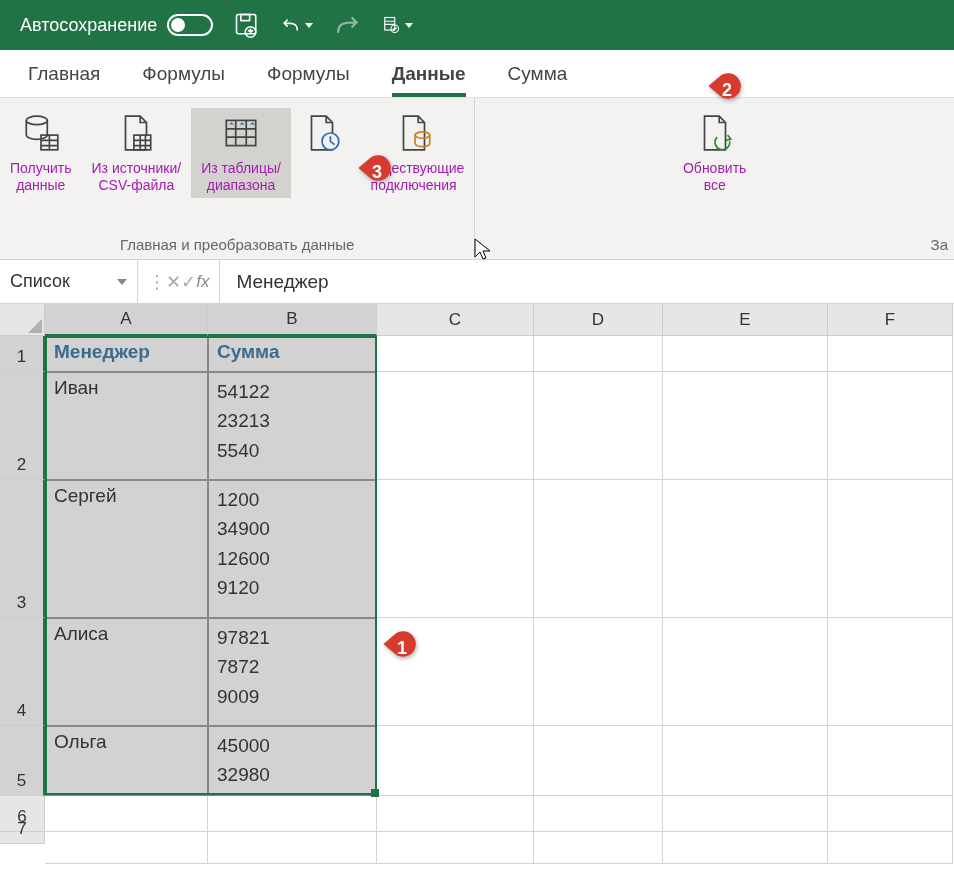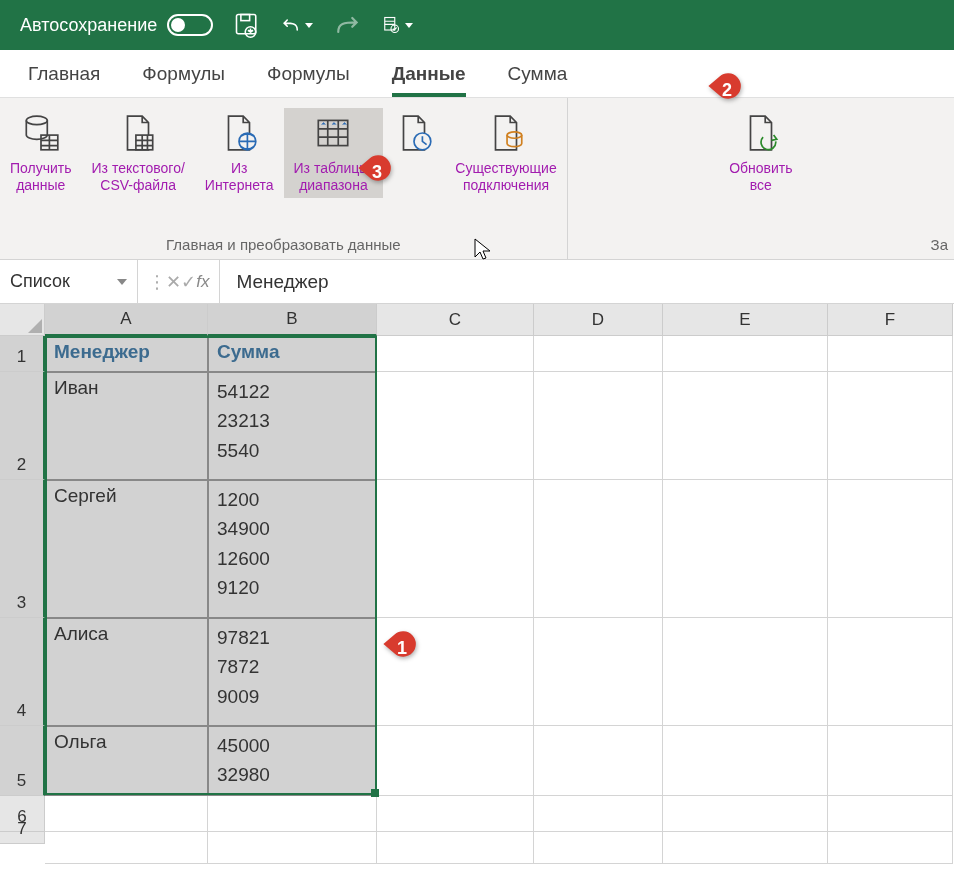--- a/index.html
+++ b/index.html
@@ -125,31 +125,22 @@
         </svg>
         <span style="white-space:pre-line">Получить
 данные</span>
       </div>
       <div class="rb-btn">
         <svg viewBox="0 0 40 40" fill="none" stroke="#444" stroke-width="1.6">
           <path d="M10 4 h14 l6 6 v26 h-20 z M24 4 v6 h6"></path>
             <rect x="18" y="22" width="16" height="14" fill="#f3f2f1"></rect>
             <path d="M18 27 h16 M18 32 h16 M24 22 v14 M29 22 v14"></path>
         </svg>
-        <span style="white-space:pre-line">Из текстового/
+        <span style="white-space:pre-line">Из источники/
 CSV-файла</span>
-      </div>
-      <div class="rb-btn">
-        <svg viewBox="0 0 40 40" fill="none" stroke="#444" stroke-width="1.6">
-          <path d="M10 4 h14 l6 6 v26 h-20 z M24 4 v6 h6"></path>
-            <circle cx="28" cy="28" r="8" fill="#f3f2f1" stroke="#2a6bb5"></circle>
-            <path d="M20 28 h16 M28 20 v16 M22 23 a10 10 0 0 1 12 0 M22 33 a10 10 0 0 0 12 0" stroke="#2a6bb5"></path>
-        </svg>
-        <span style="white-space:pre-line">Из
-Интернета</span>
       </div>
       <div class="rb-btn selected">
         <svg viewBox="0 0 40 40" fill="none" stroke="#444" stroke-width="1.6">
           <rect x="6" y="8" width="28" height="24"></rect>
             <path d="M6 16 h28 M6 24 h28 M15 8 v24 M25 8 v24"></path>
             <path d="M9 12 l2 -2 l2 2 M19 12 l2 -2 l2 2 M29 12 l2 -2 l2 2" stroke="#2a6bb5" fill="#2a6bb5" stroke-width="0.5"></path>
         </svg>
         <span style="white-space:pre-line">Из таблицы/
 диапазона</span>
       </div>

